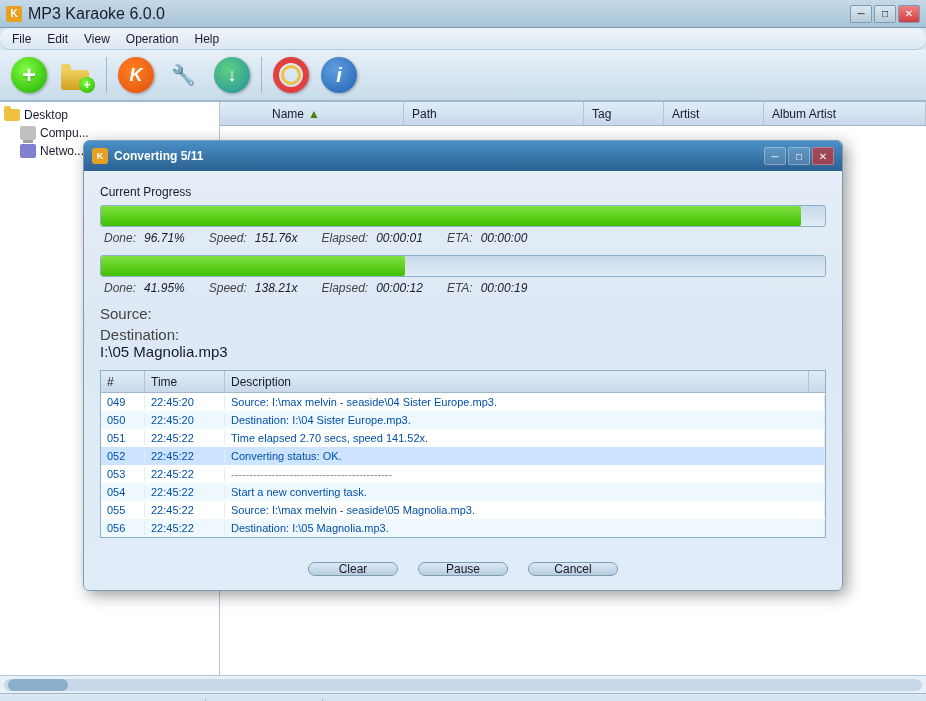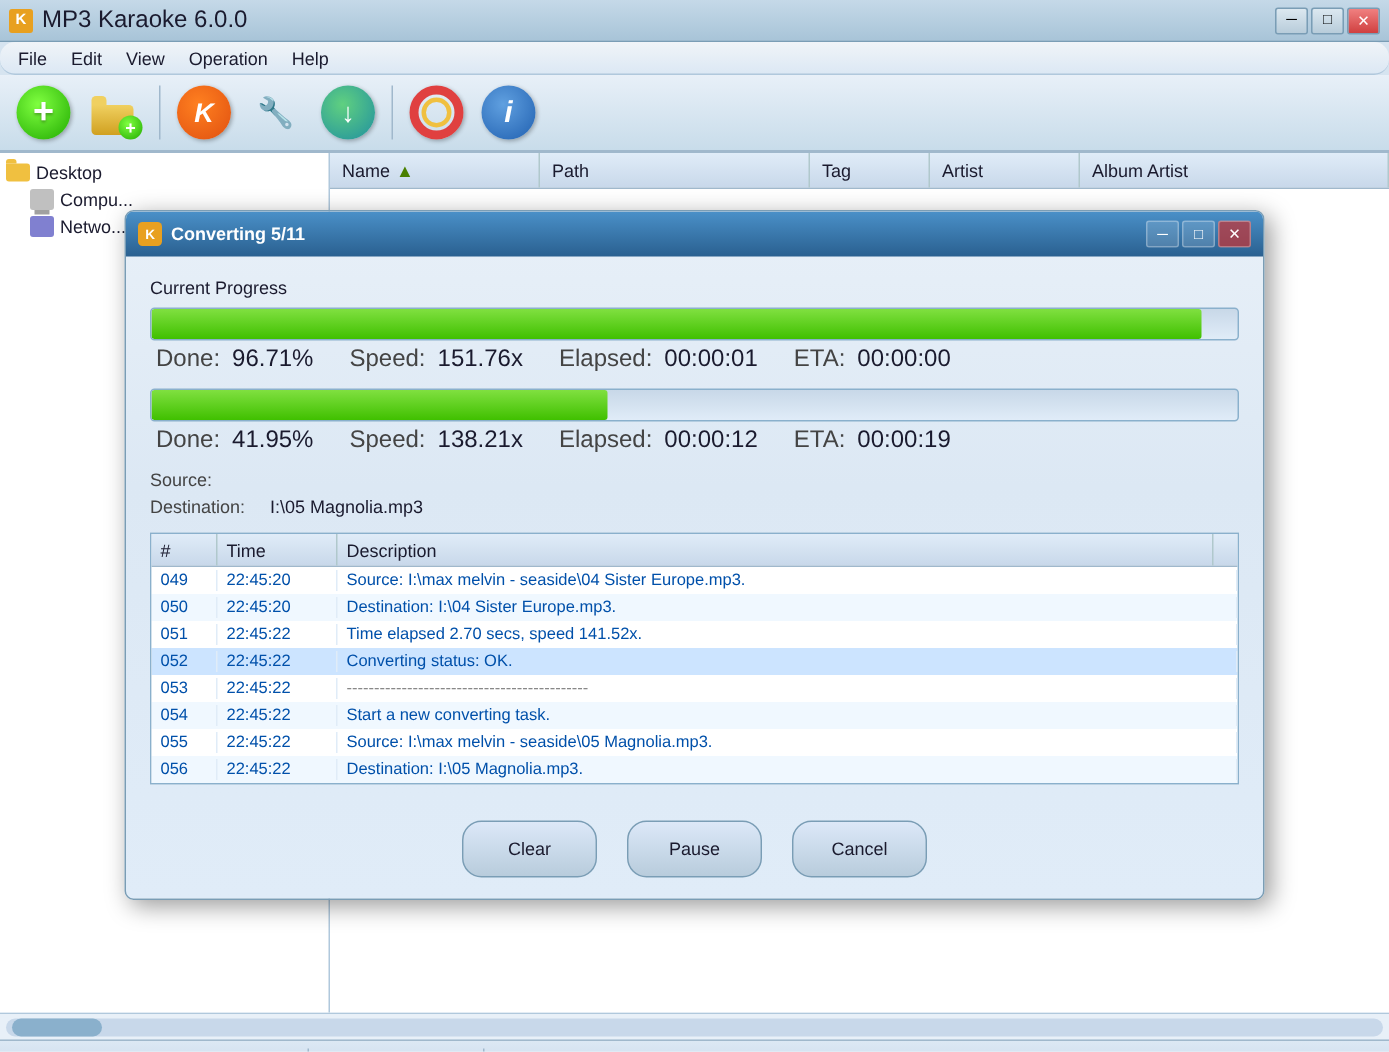--- a/index.html
+++ b/index.html
@@ -84,21 +84,21 @@
       display: flex;
       background: linear-gradient(to bottom, #e0ecf8, #c8d8ea);
       border-bottom: 1px solid #a0b8cc;
       height: 24px;
       align-items: center;
     }
     .th {
       padding: 0 8px; font-size: 12px; color: #1a1a2e;
       border-right: 1px solid #b0c8cc; height: 100%; display: flex; align-items: center;
     }
-    .th.name { width: 140px; }
+    .th.name { width: 140px; margin-left: 44px; }
     .th.path { width: 180px; }
     .th.type { width: 120px; }
     .th.tag { width: 80px; }
     .th.artist { width: 100px; }
     .th.album-artist { flex: 1; }
 
     
     .status-bar {
       background: linear-gradient(to bottom, #dce8f4, #c8d8ea);
       border-top: 1px solid #a0b8cc;
@@ -167,28 +167,29 @@
       border: 1px solid #8ab0cc; border-radius: 3px; overflow: hidden; position: relative;
     }
     .progress-fill {
       height: 100%;
       background: linear-gradient(to bottom, #80e040, #40c000);
       border-radius: 2px;
       transition: width 0.3s;
     }
     .progress-stats {
       display: flex; align-items: flex-start; gap: 24px;
-      margin-top: 4px; font-size: 16px; color: #1a1a2e;
+      margin-top: 4px; font-size: 12px; color: #1a1a2e;
       padding: 0 4px;
+      font-style: italic;
     }
     .stat-group { display: flex; gap: 8px; }
     .stat-label { color: #444; }
     .stat-value { color: #1a1a2e; font-weight: 500; }
 
-    .info-row { display: flex; margin-bottom: 4px; font-size: 12px; color: #1a1a2e; }
+    .info-row { display: flex; margin-bottom: 4px; font-size: 15px; color: #1a1a2e; flex-direction: column; }
     .info-label { width: 80px; color: #444; flex-shrink: 0; }
     .info-value { color: #1a1a2e; }
 
     
     .log-container {
       border: 1px solid #8ab0cc;
       background: white;
       margin-top: 10px;
       height: 168px;
       overflow-y: auto;
@@ -222,21 +223,21 @@
     .log-container::-webkit-scrollbar-thumb { background: #a0b8cc; border: 2px solid #e8f0f8; }
 
     
     .modal-footer {
       display: flex;
       justify-content: center;
       gap: 20px;
       padding: 10px 16px 14px;
     }
     .dialog-btn {
-      width: 90px; height: 38px; cursor: pointer;
+      width: 90px; height: 14px; cursor: pointer;
       border: 1px solid #7a9db5;
       background: linear-gradient(to bottom, #dce8f8, #b8ccdc);
       border-radius: 13px;
       font-size: 12px; color: #1a1a2e;
       display: flex; align-items: center; justify-content: center;
     }
 
     
     .sort-arrow { display: inline-block; margin-left: 4px; color: #4a8000; }
 

